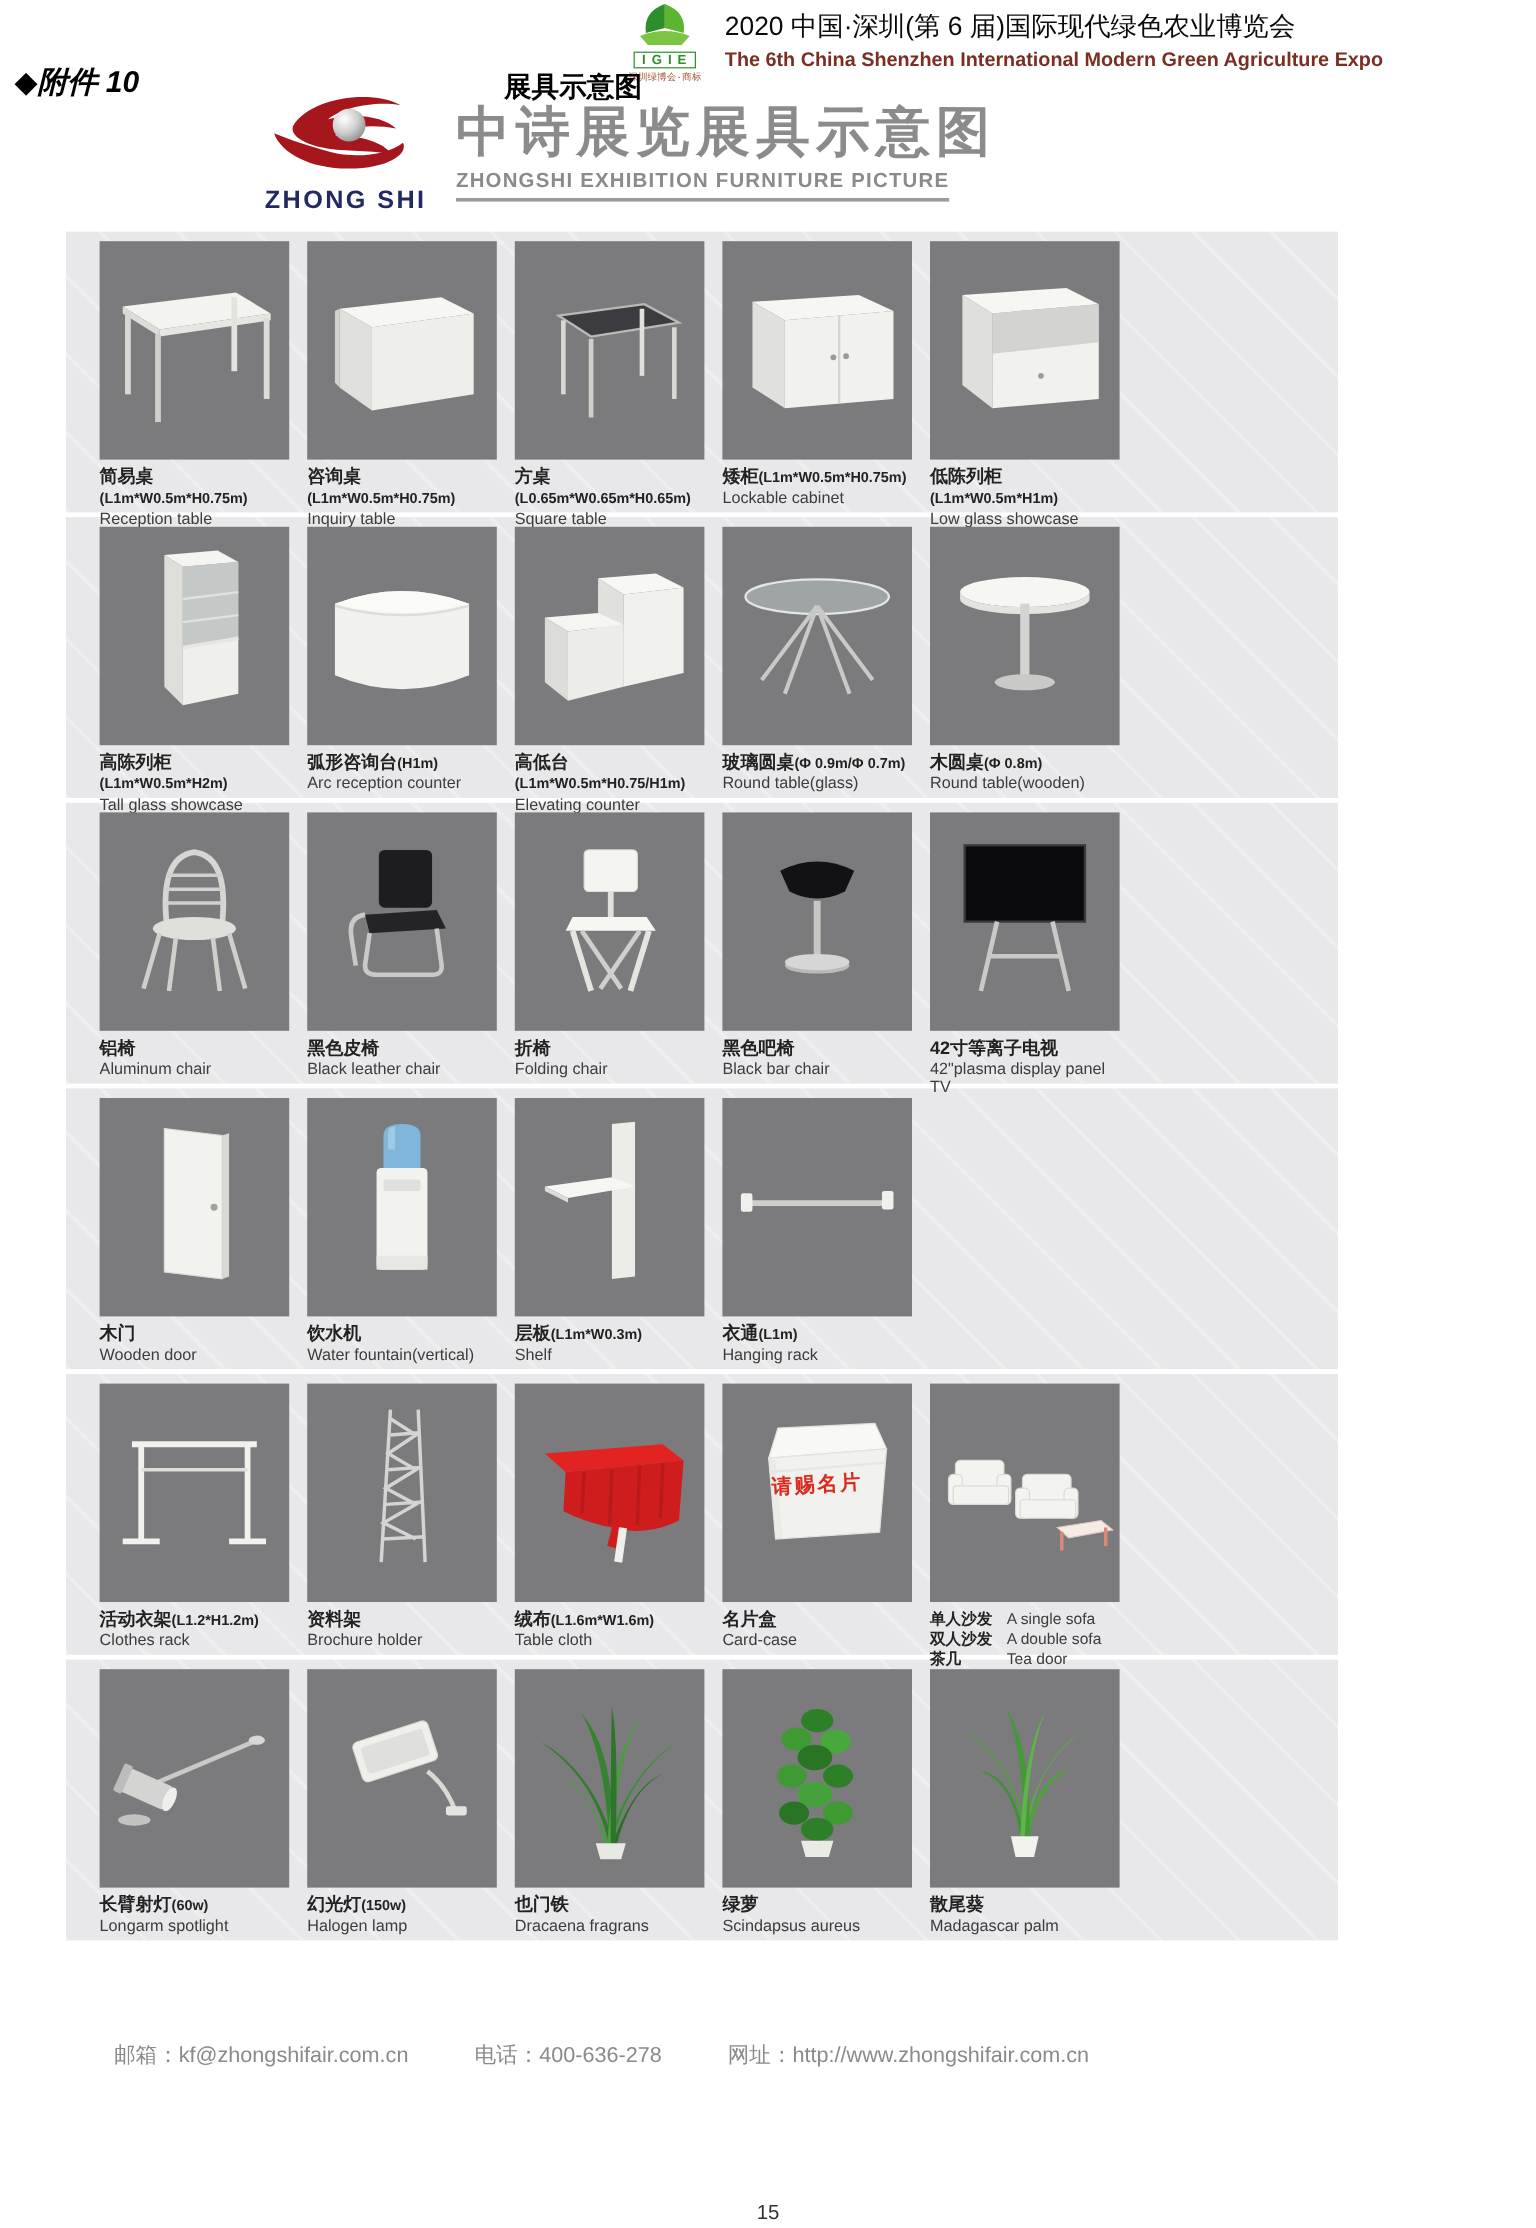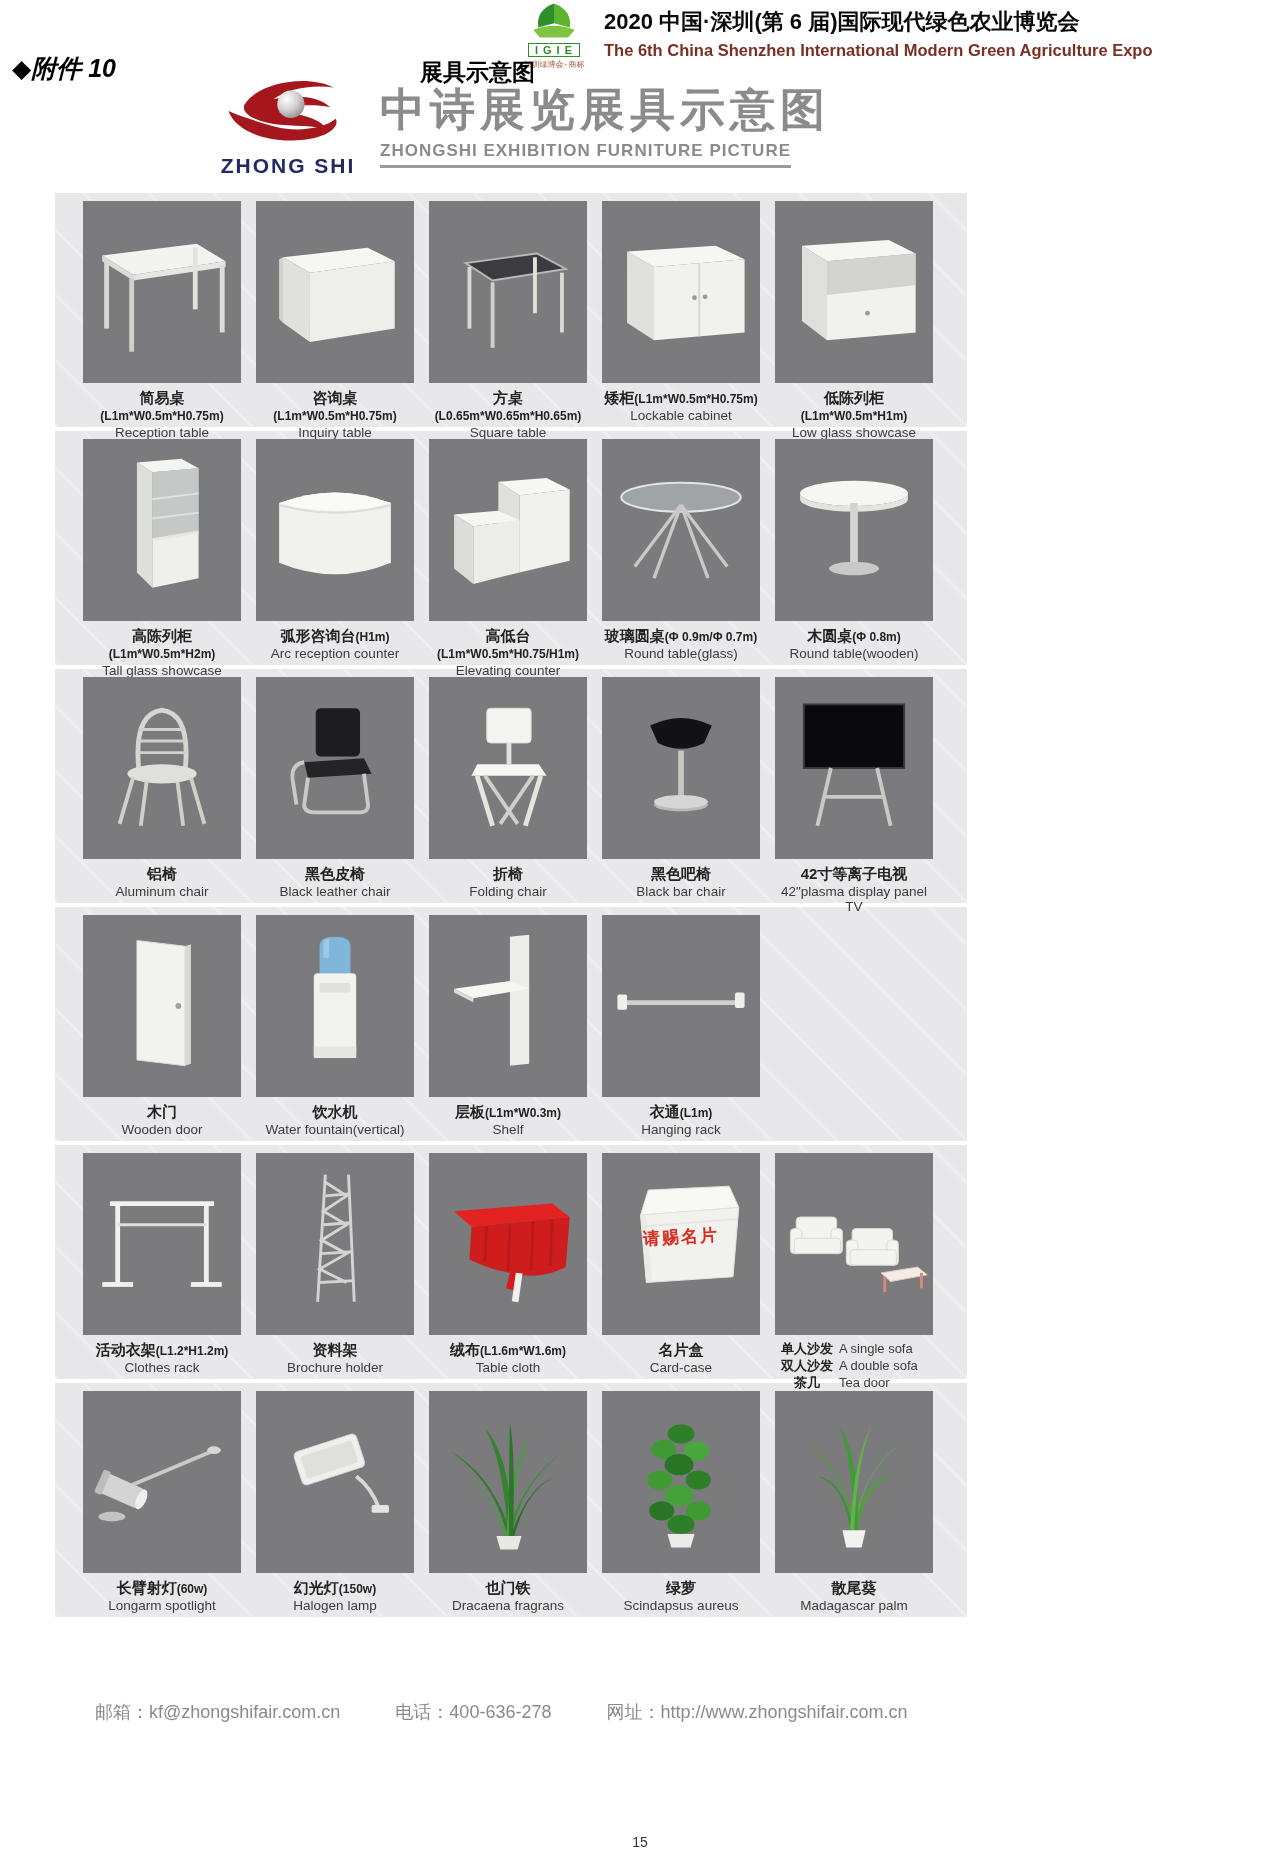--- a/index.html
+++ b/index.html
@@ -8,55 +8,55 @@
 
   
   .attachment{position:absolute;left:12px;top:52px;font-size:25px;font-weight:bold;color:#000;font-style:italic;}
   .expo-header{position:absolute;left:518px;top:0;display:flex;gap:14px;align-items:flex-start;}
   .igie{width:72px;text-align:center;}
   .igie svg{display:block;margin:0 auto;}
   .igie-acronym{display:inline-block;border:1px solid var(--igie-green,#2f8f2a);color:var(--igie-green,#2f8f2a);
                 font-weight:bold;font-size:11px;letter-spacing:5px;padding:0 2px 0 6px;margin-top:1px;}
   .igie-sub{font-size:8px;color:#a2543c;margin-top:1px;white-space:nowrap;font-family:Liberation Mono, monospace;}
   .expo-titles{padding-top:7px;}
-  .expo-title-zh{font-size:22px;font-weight:bold;color:#0a0a0a;white-space:nowrap;}
+  .expo-title-zh{font-size:22px;font-weight:normal;color:#0a0a0a;white-space:nowrap;}
   .expo-title-en{font-size:16.5px;font-weight:bold;color:var(--header-en,#7b2f23);margin-top:4px;white-space:nowrap;}
   .section-title{position:absolute;left:420px;top:57px;font-size:23px;font-weight:bold;color:#000;}
 
   
   .brand{position:absolute;left:212px;top:72px;display:flex;}
   .zs-logo{width:152px;text-align:center;}
   .zs-logo-text{color:var(--logo-navy,#232a63);font-weight:bold;font-size:21px;letter-spacing:2px;margin-top:-4px;}
   .brand-titles{margin-left:16px;padding-top:14px;}
   .brand-title-zh{font-size:45px;font-weight:bold;color:var(--title-gray,#8b8b8b);letter-spacing:5px;line-height:1.05;white-space:nowrap;}
   .brand-title-en{display:inline-block;font-size:17px;font-weight:bold;color:var(--title-gray,#8b8b8b);
                   letter-spacing:1px;margin-top:8px;padding-bottom:4px;border-bottom:3px solid #9a9a9a;white-space:nowrap;}
 
   
-  .grid{position:absolute;left:55px;top:193px;width:912px;text-align:center;}
+  .grid{position:absolute;left:55px;top:193px;width:1060px;}
   .band{background:var(--band-bg,#e8e8ea);
         background-image:repeating-linear-gradient(45deg,rgba(255,255,255,.28) 0 3px,rgba(255,255,255,0) 3px 46px);
         height:234px;box-sizing:border-box;display:flex;gap:15px;padding:8px 10px 0 28px;margin-bottom:4px;}
   .cell{width:158px;flex:0 0 158px;}
   .photo{position:relative;width:158px;height:182px;background:var(--photo-bg,#7b7b7d);overflow:hidden;}
   .photo svg{width:100%;height:100%;display:block;}
   .cardcase-text{position:absolute;left:50%;top:46%;transform:translate(-50%,-50%) rotate(-3deg);
                  color:var(--card-text-red,#d92b20);font-weight:bold;font-size:17px;letter-spacing:2px;white-space:nowrap;}
   .lab{margin-top:6px;}
   .lab-zh{font-size:15px;font-weight:bold;color:#222;line-height:1.15;}
   .lab-zh .spec{font-size:12px;font-weight:bold;}
   .lab-en{font-size:13.5px;color:#3c3c3c;margin-top:2px;line-height:1.1;}
   .sofa-line{display:flex;font-size:13px;line-height:1.3;}
   .sofa-line .z{font-weight:bold;color:#222;width:64px;flex:0 0 64px;}
   .sofa-line .e{color:#3c3c3c;}
 
   
   .footer{position:absolute;left:95px;top:1700px;font-size:18px;color:#8a8a8a;display:flex;white-space:nowrap;}
   .footer .grp{margin-right:55px;}
-  .page-number{position:absolute;left:0;right:0;top:1834px;text-align:center;font-size:14px;color:#333;}
+  .page-number{position:absolute;left:0;right:0;top:1834px;text-align:center;font-size:17px;color:#333;}
 </style>
 </head>
 <body>
 
 <div class="page">
 
   <div class="attachment">◆附件 10</div>
 
   <div class="expo-header">
     <div class="igie">

